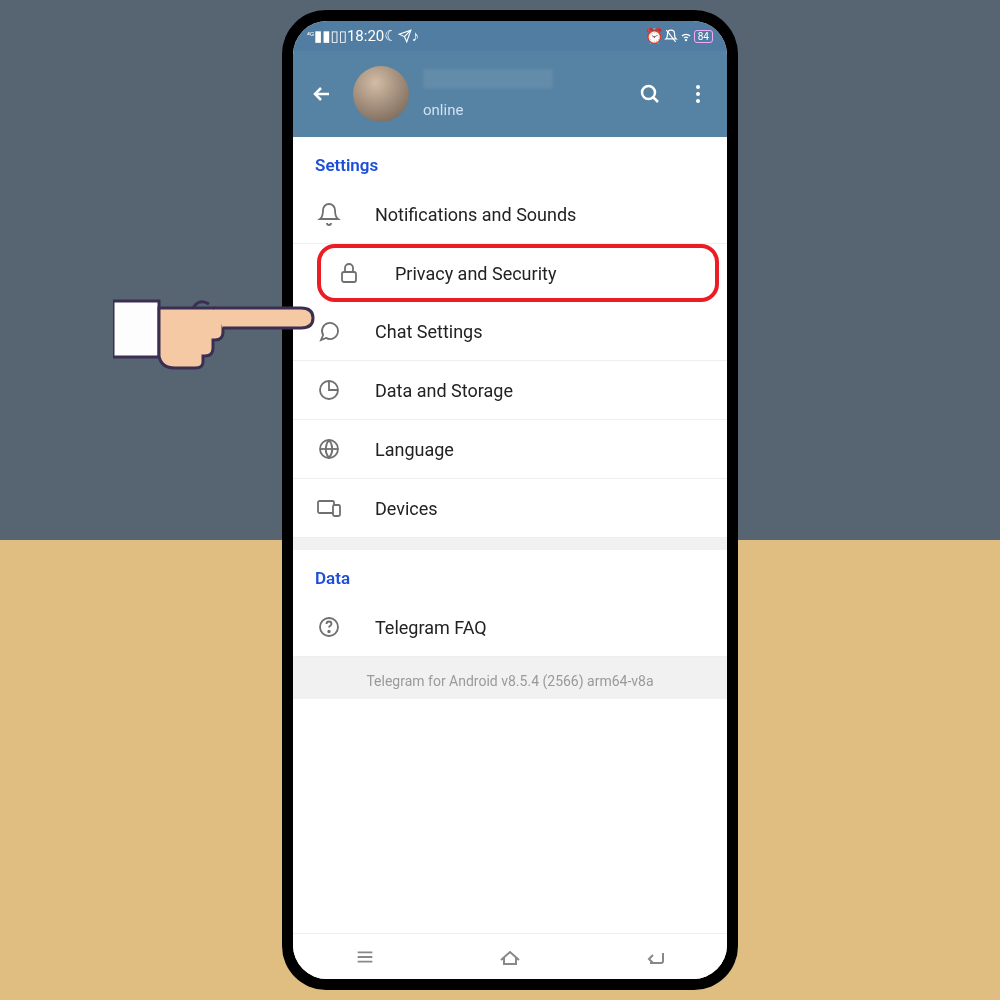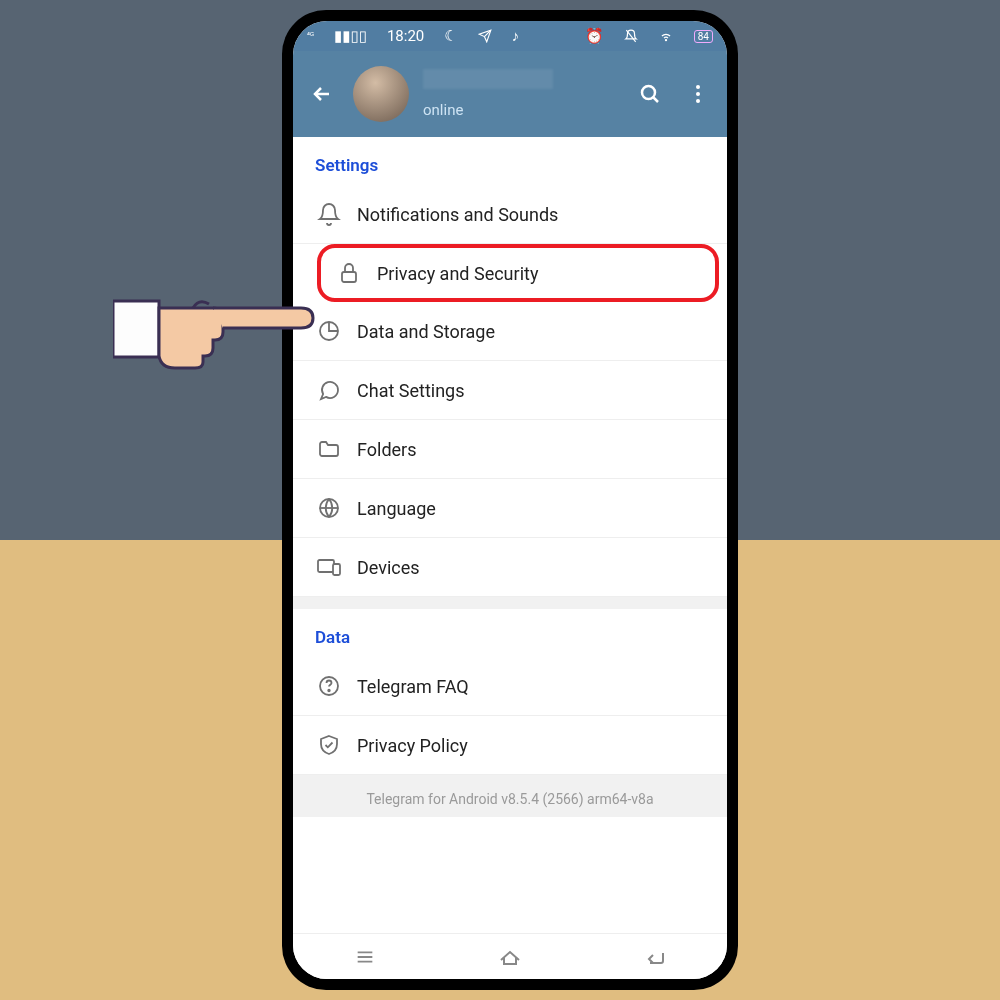--- a/index.html
+++ b/index.html
@@ -40,21 +40,21 @@
   .status-bar {
     background: #517da2;
     color: #fff;
     height: 30px;
     display: flex;
     align-items: center;
     justify-content: space-between;
     padding: 0 14px;
     font-size: 15px;
   }
-  .status-left, .status-right { display: flex; align-items: center; gap: 20px; }
+  .status-left, .status-right { display: flex; align-items: center; gap: 0; }
   .header {
     background: #5682a3;
     height: 86px;
     display: flex;
     align-items: center;
     padding: 0 12px;
     gap: 14px;
     color: #fff;
   }
   .avatar {
@@ -86,21 +86,21 @@
     color: #1d4ed8;
     font-weight: 600;
     font-size: 17px;
     padding: 18px 22px 10px 22px;
   }
   .item {
     display: flex;
     align-items: center;
     padding: 17px 22px;
     border-bottom: 1px solid #eee;
-    gap: 14px;
+    gap: 32px;
     position: relative;
   }
   .item:last-child { border-bottom: none; }
   .item .icon { width: 28px; display: flex; justify-content: center; align-items: center; color: #707070; }
   .item .label { font-size: 18px; color: #222; }
   .highlight {
     border: 4px solid #ec1c24;
     border-radius: 18px;
     margin: 0px 8px 0px 24px;
   }
@@ -219,44 +219,36 @@
               <rect x="5" y="11" width="14" height="10" rx="2"></rect>
               <path d="M8 11V7a4 4 0 018 0v4"></path>
             </svg>
         </span>
         <span class="label">Privacy and Security</span>
       </div>
 
       <div class="item">
         <span class="icon">
           <svg width="24" height="24" viewBox="0 0 24 24" fill="none" stroke="#707070" stroke-width="1.8">
+              <path d="M21 12a8 8 0 01-12 6.9L4 21l2.1-5A8 8 0 1121 12z"></path>
+            </svg>
+        </span>
+        <span class="label">Chat Settings</span>
+      </div>
+
+      <div class="item">
+        <span class="icon">
+          <svg width="24" height="24" viewBox="0 0 24 24" fill="none" stroke="#707070" stroke-width="1.8">
               <circle cx="12" cy="12" r="9"></circle>
               <path d="M12 3v9h9"></path>
             </svg>
         </span>
         <span class="label">Data and Storage</span>
       </div>
 
-      <div class="item">
-        <span class="icon">
-          <svg width="24" height="24" viewBox="0 0 24 24" fill="none" stroke="#707070" stroke-width="1.8">
-              <path d="M21 12a8 8 0 01-12 6.9L4 21l2.1-5A8 8 0 1121 12z"></path>
-            </svg>
-        </span>
-        <span class="label">Chat Settings</span>
-      </div>
-
-      <div class="item">
-        <span class="icon">
-          <svg width="24" height="24" viewBox="0 0 24 24" fill="none" stroke="#707070" stroke-width="1.8">
-              <path d="M3 7a2 2 0 012-2h4l2 3h8a2 2 0 012 2v7a2 2 0 01-2 2H5a2 2 0 01-2-2V7z"></path>
-            </svg>
-        </span>
-        <span class="label">Folders</span>
-      </div>
 
       <div class="item">
         <span class="icon">
           <svg width="24" height="24" viewBox="0 0 24 24" fill="none" stroke="#707070" stroke-width="1.8">
               <circle cx="12" cy="12" r="9"></circle>
               <path d="M3 12h18"></path>
               <path d="M12 3a14 14 0 010 18"></path>
               <path d="M12 3a14 14 0 000 18"></path>
             </svg>
         </span>
@@ -282,29 +274,20 @@
         <span class="icon">
           <svg width="24" height="24" viewBox="0 0 24 24" fill="none" stroke="#707070" stroke-width="1.8">
               <circle cx="12" cy="12" r="9"></circle>
               <path d="M9.5 9a2.5 2.5 0 115 0c0 1.5-2.5 2-2.5 3.5"></path>
               <circle cx="12" cy="16.5" r="0.8" fill="#707070"></circle>
             </svg>
         </span>
         <span class="label">Telegram FAQ</span>
       </div>
 
-      <div class="item">
-        <span class="icon">
-          <svg width="24" height="24" viewBox="0 0 24 24" fill="none" stroke="#707070" stroke-width="1.8">
-              <path d="M12 3l8 3v5c0 5-3.5 8.5-8 10-4.5-1.5-8-5-8-10V6l8-3z"></path>
-              <path d="M8.5 12l2.3 2.3L15.5 9.5"></path>
-            </svg>
-        </span>
-        <span class="label">Privacy Policy</span>
-      </div>
 
       <div class="footer-text">Telegram for Android v8.5.4 (2566) arm64-v8a</div>
     </div>
 
     <div class="navbar">
       <div>
         <svg width="22" height="22" viewBox="0 0 24 24" fill="none" stroke="#888" stroke-width="2">
             <line x1="4" y1="7" x2="20" y2="7"></line>
             <line x1="4" y1="12" x2="20" y2="12"></line>
             <line x1="4" y1="17" x2="20" y2="17"></line>

